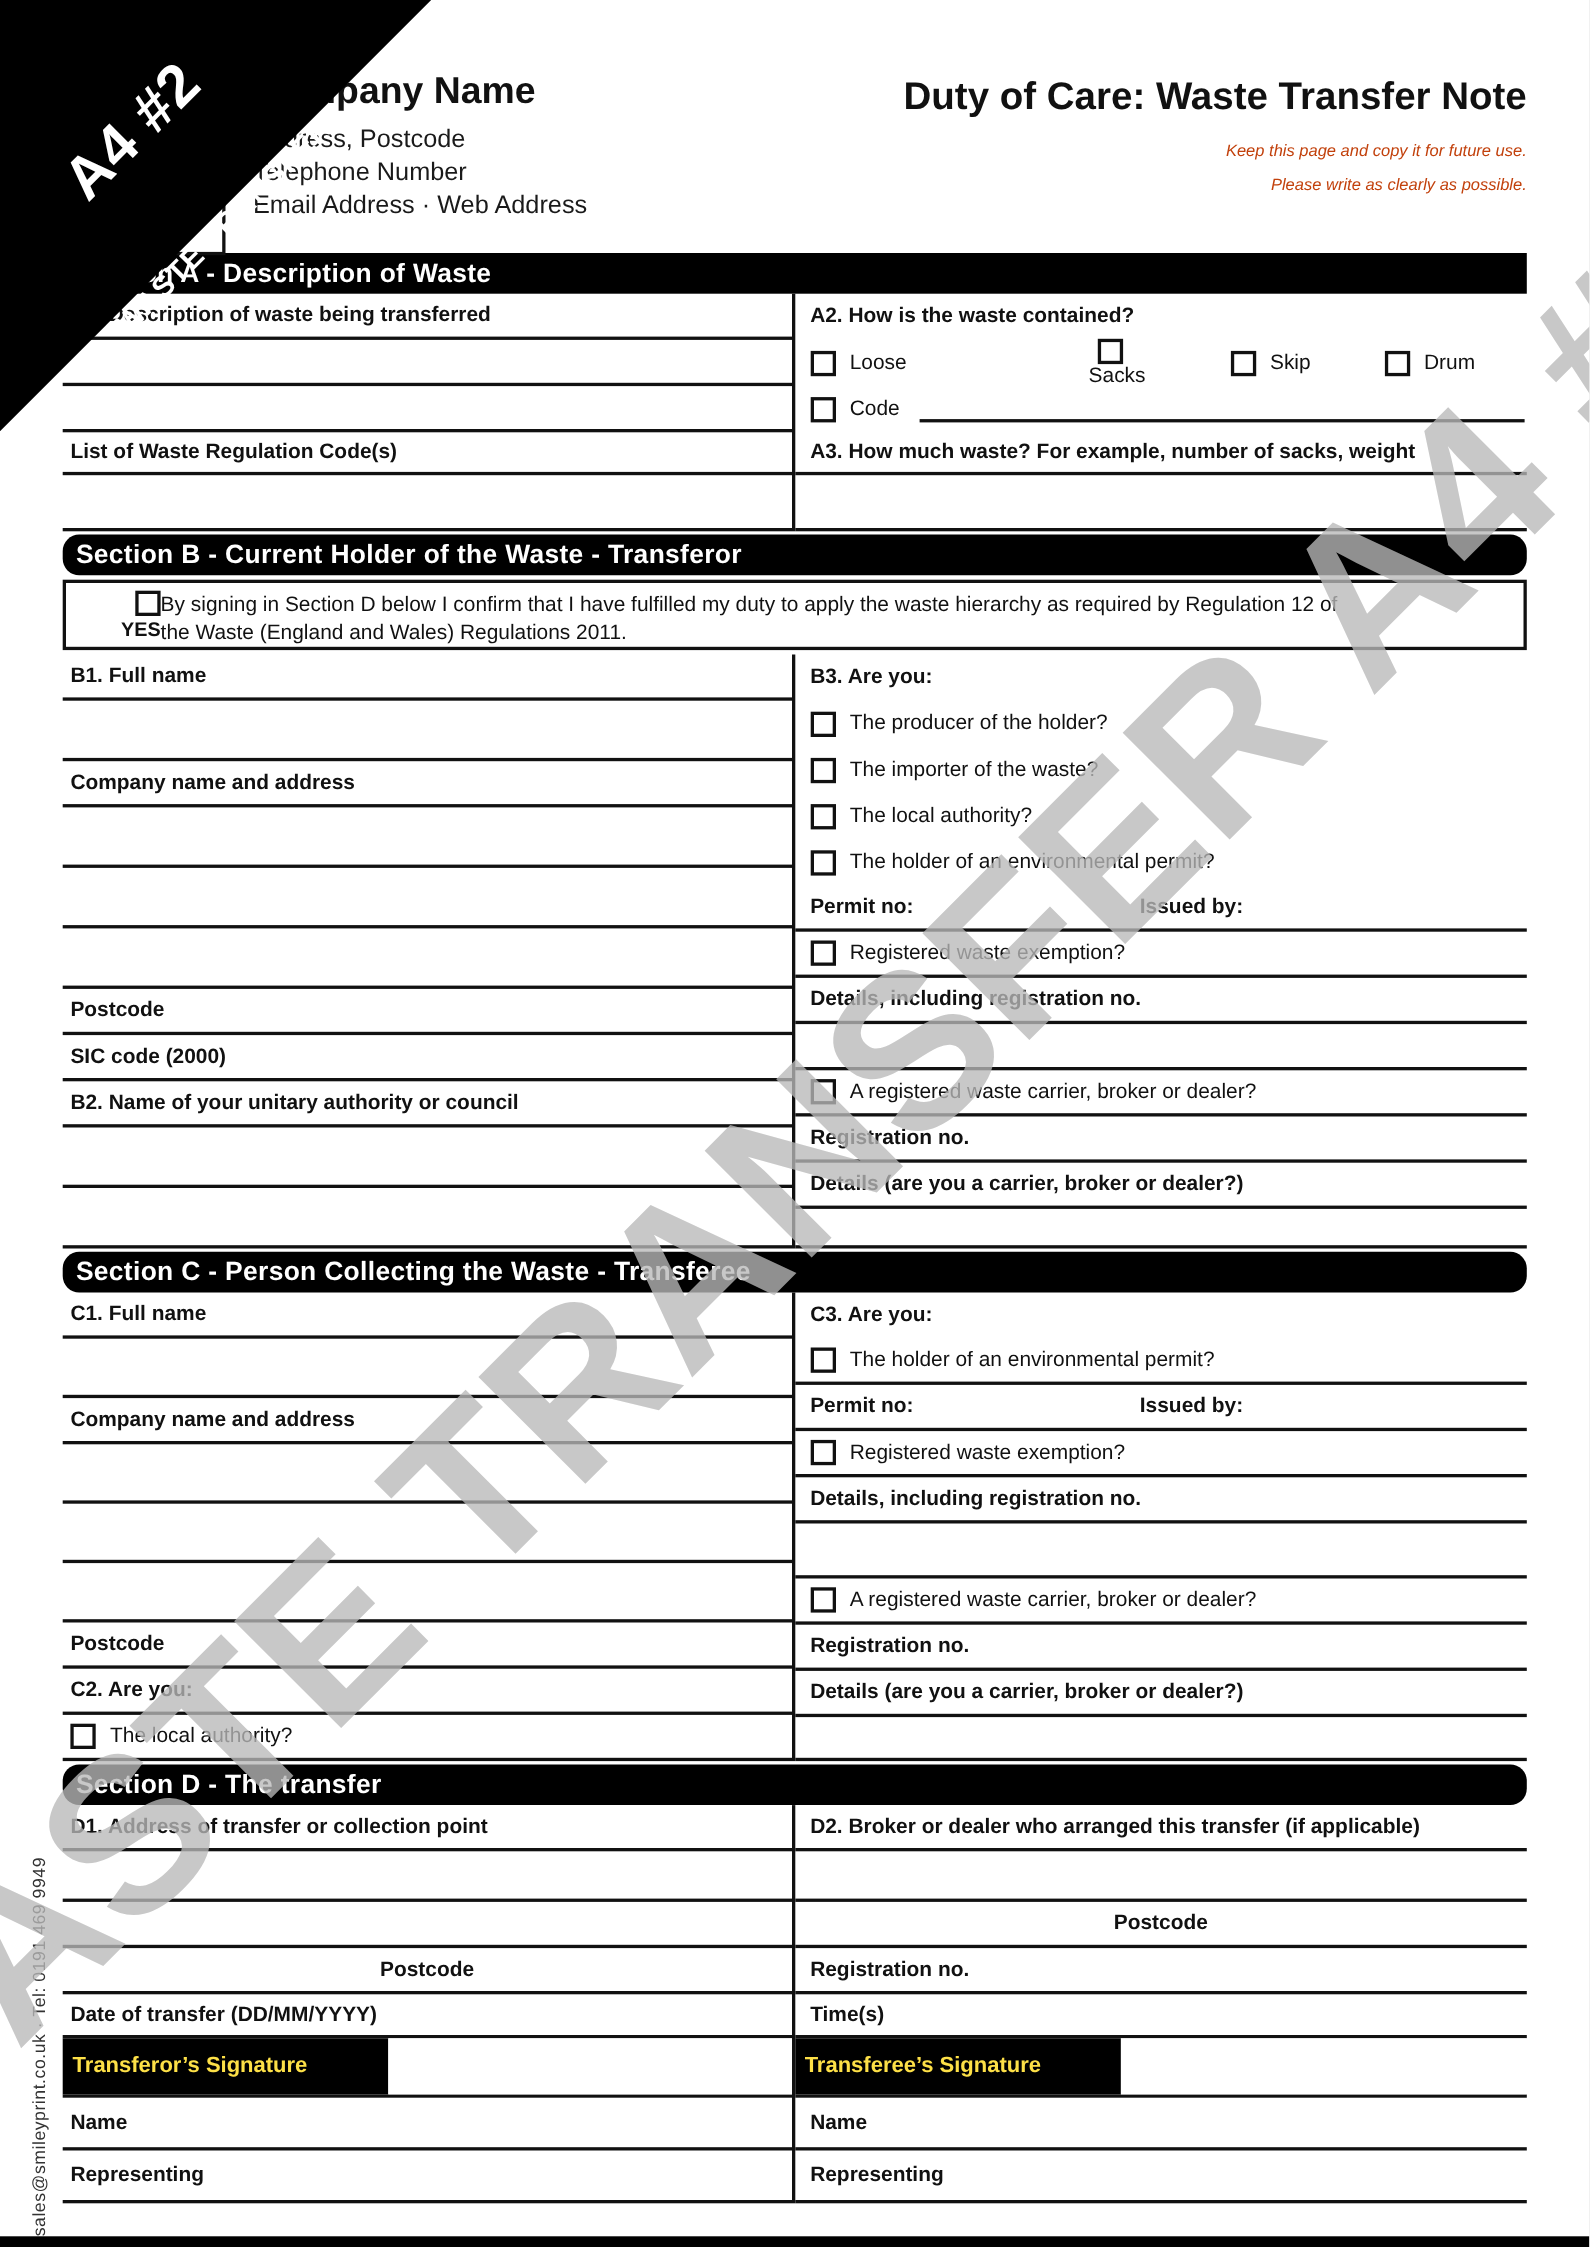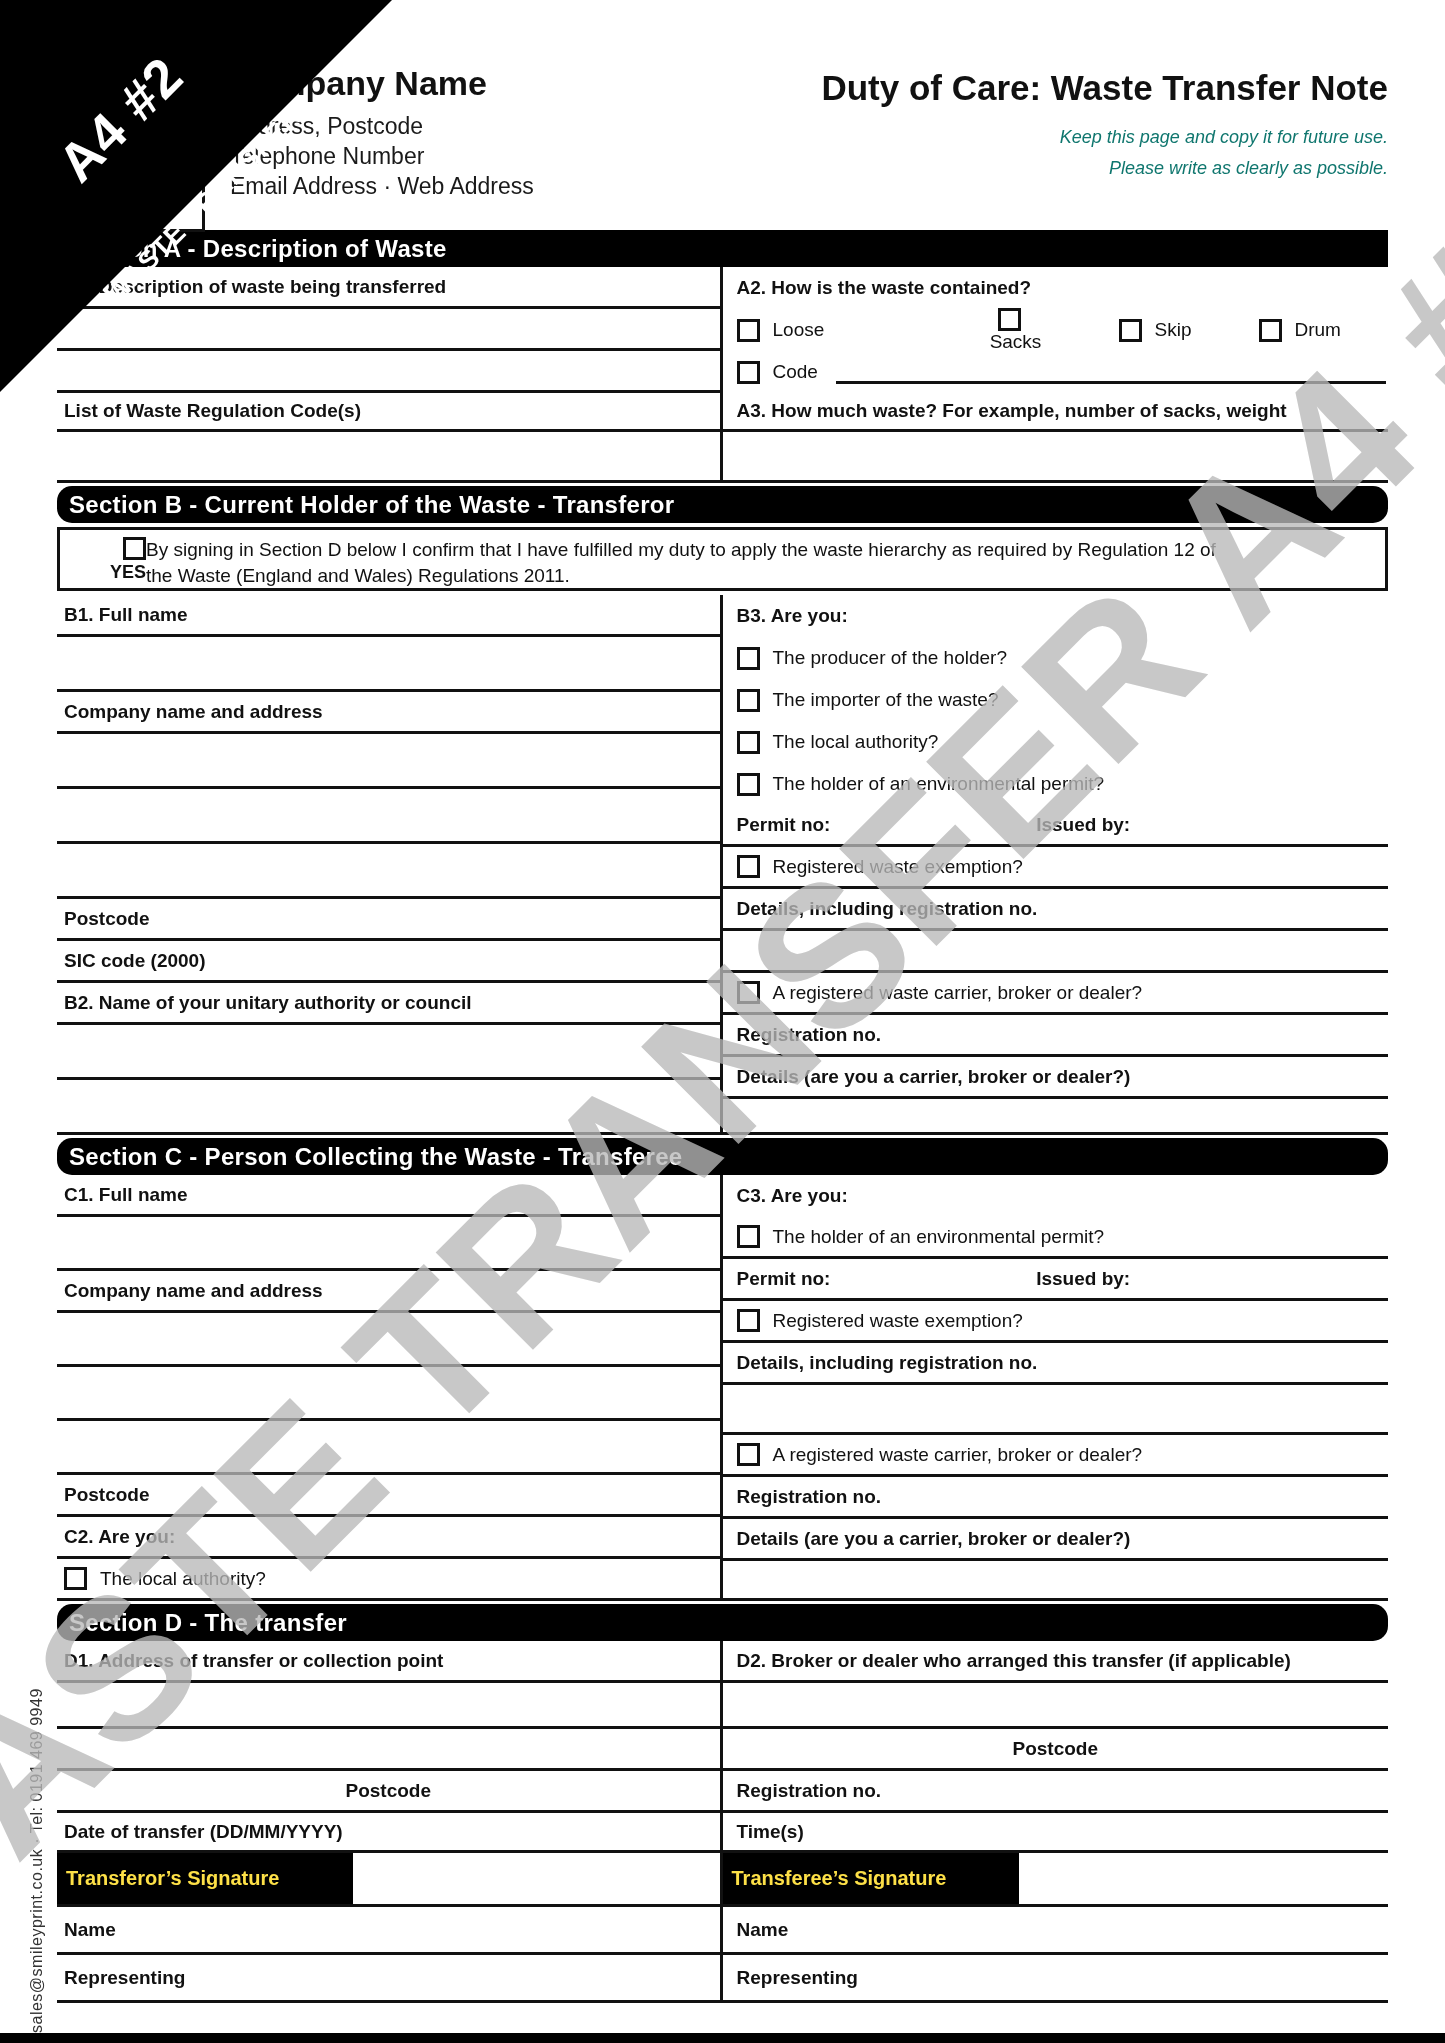--- a/index.html
+++ b/index.html
@@ -17,21 +17,21 @@
     transform:rotate(-45deg); color:#fff; font-weight:bold; font-size:27px; z-index:7; letter-spacing:1px;}
   
   .logo-box { position:absolute; left:68px; top:101px; width:137px; height:131px;
     border:3px solid #111; display:flex; align-items:center; justify-content:center; z-index:4;}
   .logo-box span { font-weight:bold; font-size:29px; letter-spacing:1px; }
   .company { position:absolute; left:230px; top:64px; }
   .company-name { font-weight:bold; font-size:34px; margin-bottom:8px; }
   .company-line { font-size:23px; line-height:30px; color:#1a1a1a; }
   .titleblock { position:absolute; right:57px; top:68px; text-align:right; }
   .doc-title { font-weight:bold; font-size:35px; }
-  .doc-sub { font-style:italic; font-size:18px; line-height:31px; color:#0f766e; margin-top:14px; }
+  .doc-sub { font-style:italic; font-size:15px; line-height:31px; color:#c2410c; margin-top:14px; }
   
   .content { position:absolute; left:57px; top:230px; width:1331px; }
   .bar { background:#000; color:#fff; font-weight:bold; font-size:24px; height:37px;
     display:flex; align-items:center; padding-left:12px; letter-spacing:.3px; }
   .bar.mt { margin-top:3px;border-radius:15px; }
   .tc { display:flex; }
   .cl { width:50%; border-right:3px solid #111; }
   .cr { width:50%; }
   .r { border-bottom:3px solid #111; display:flex; align-items:center; padding-left:7px; }
   .cr .r { padding-left:14px; }

